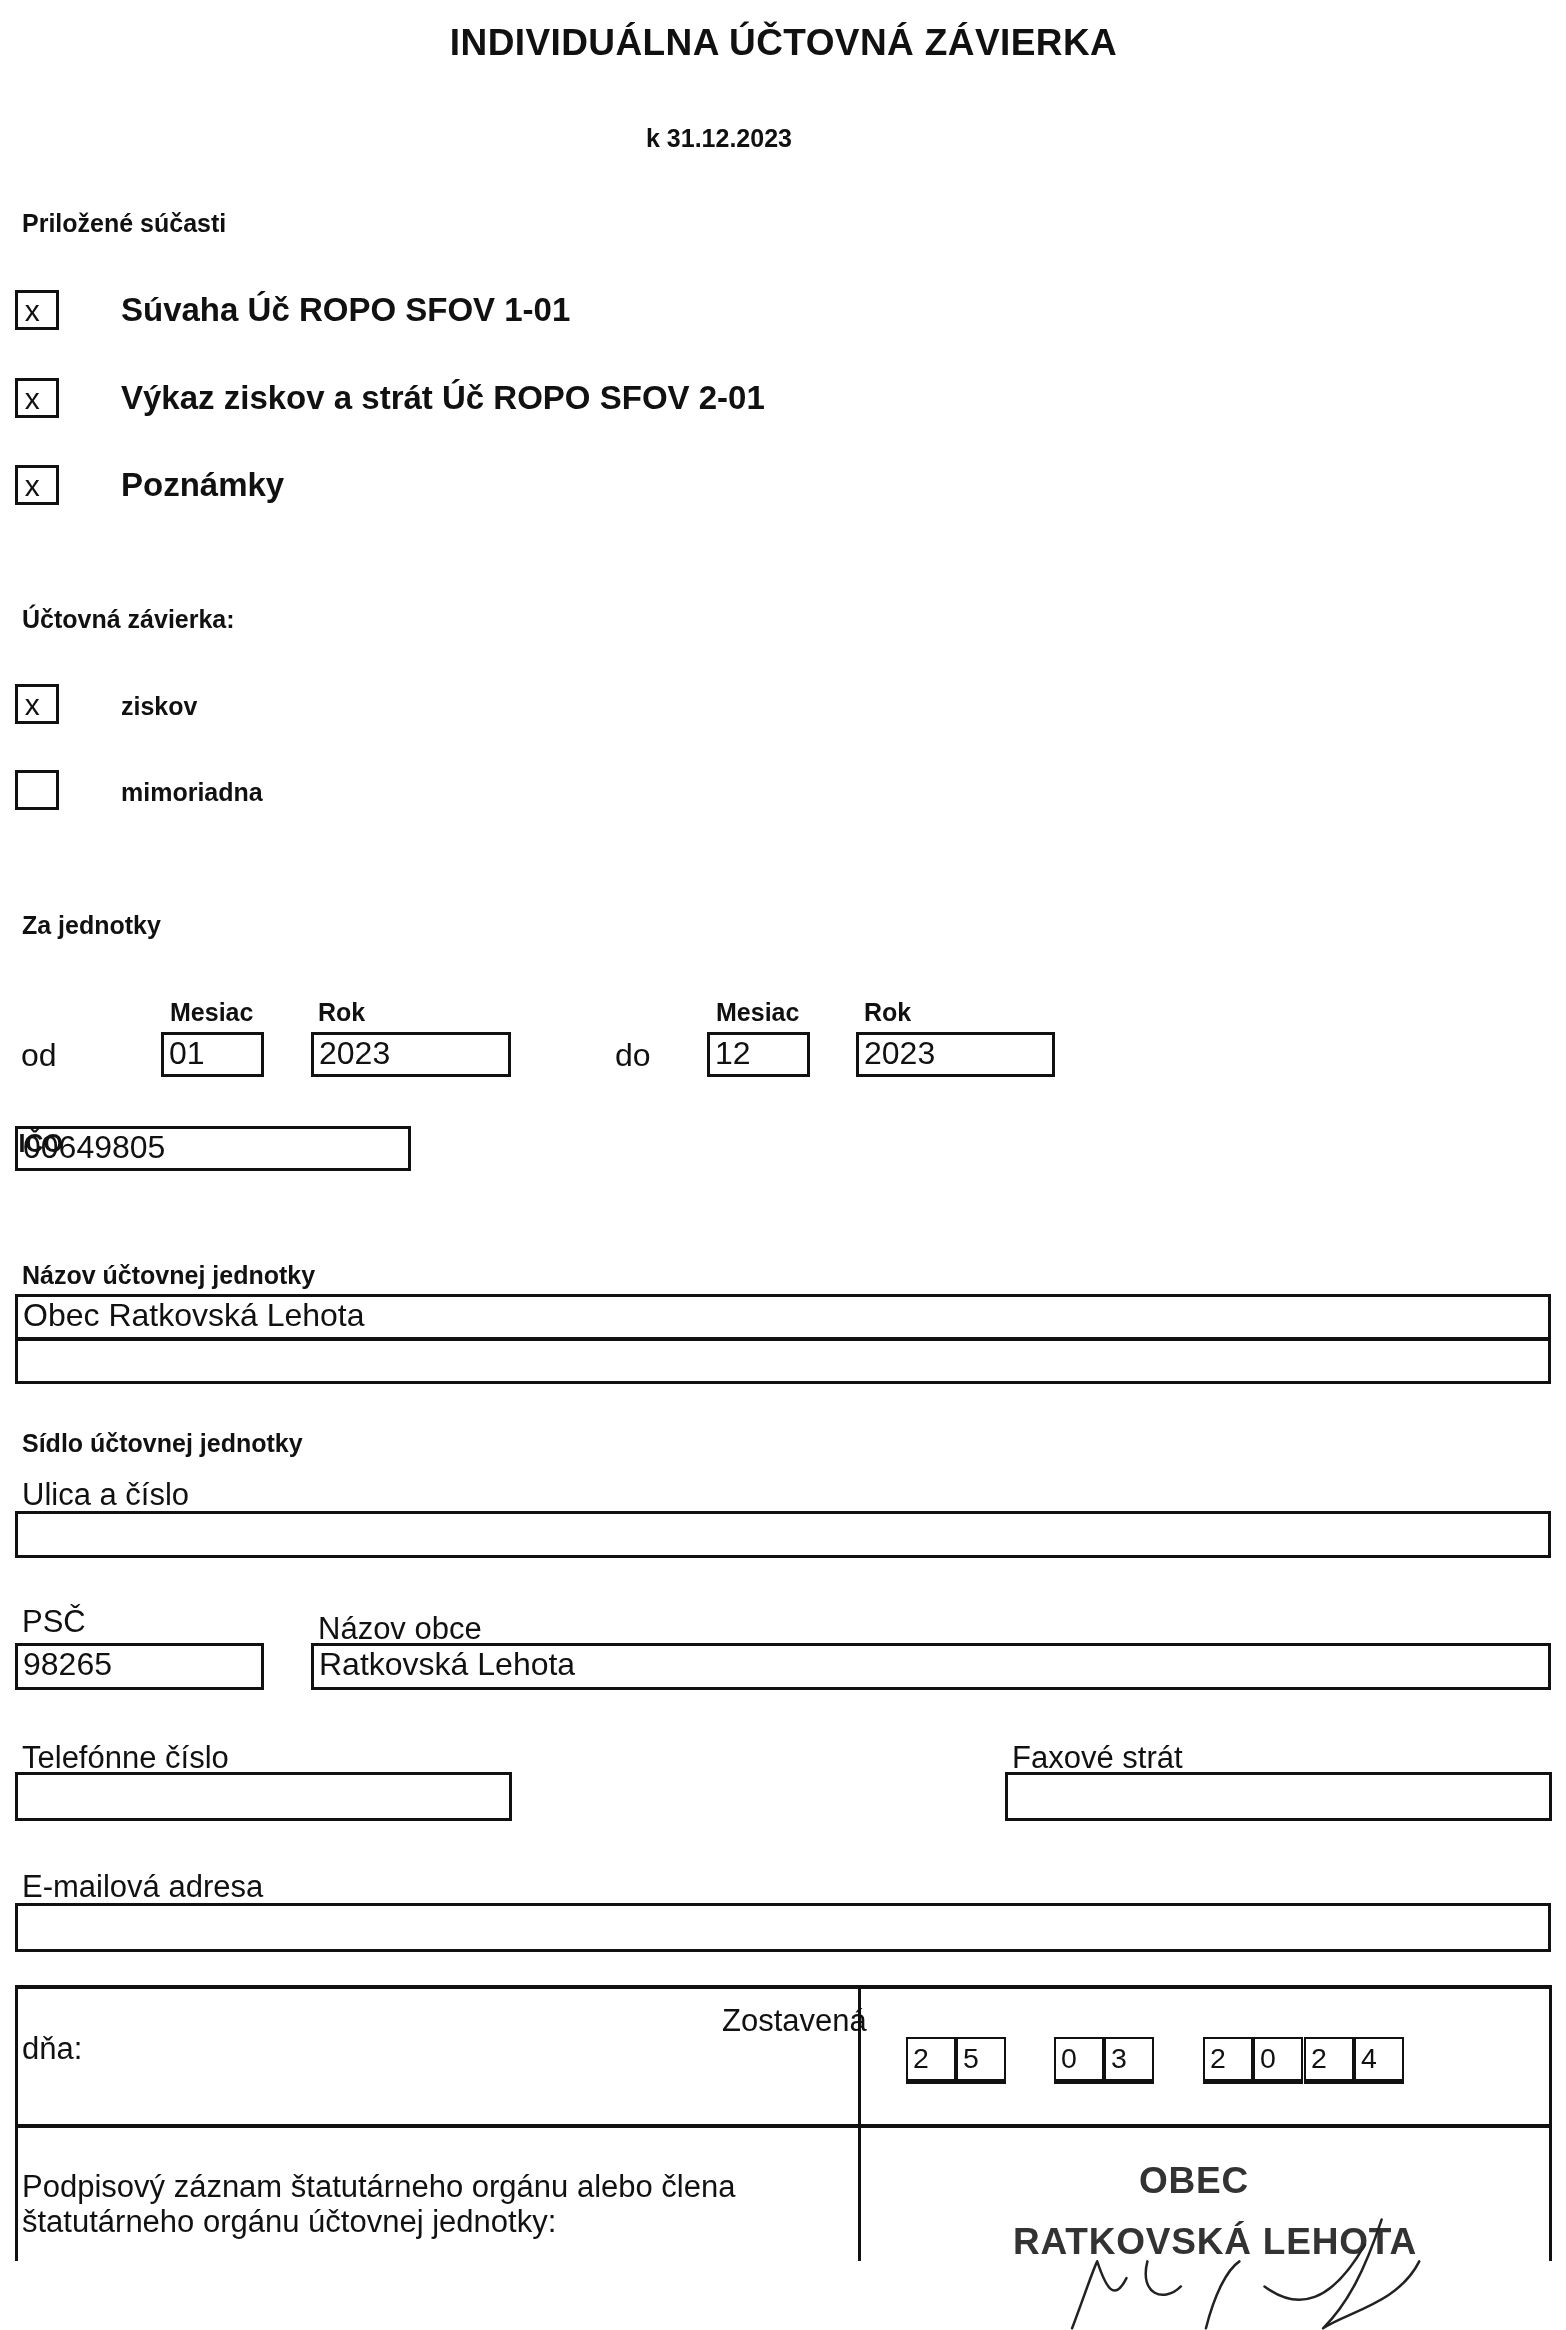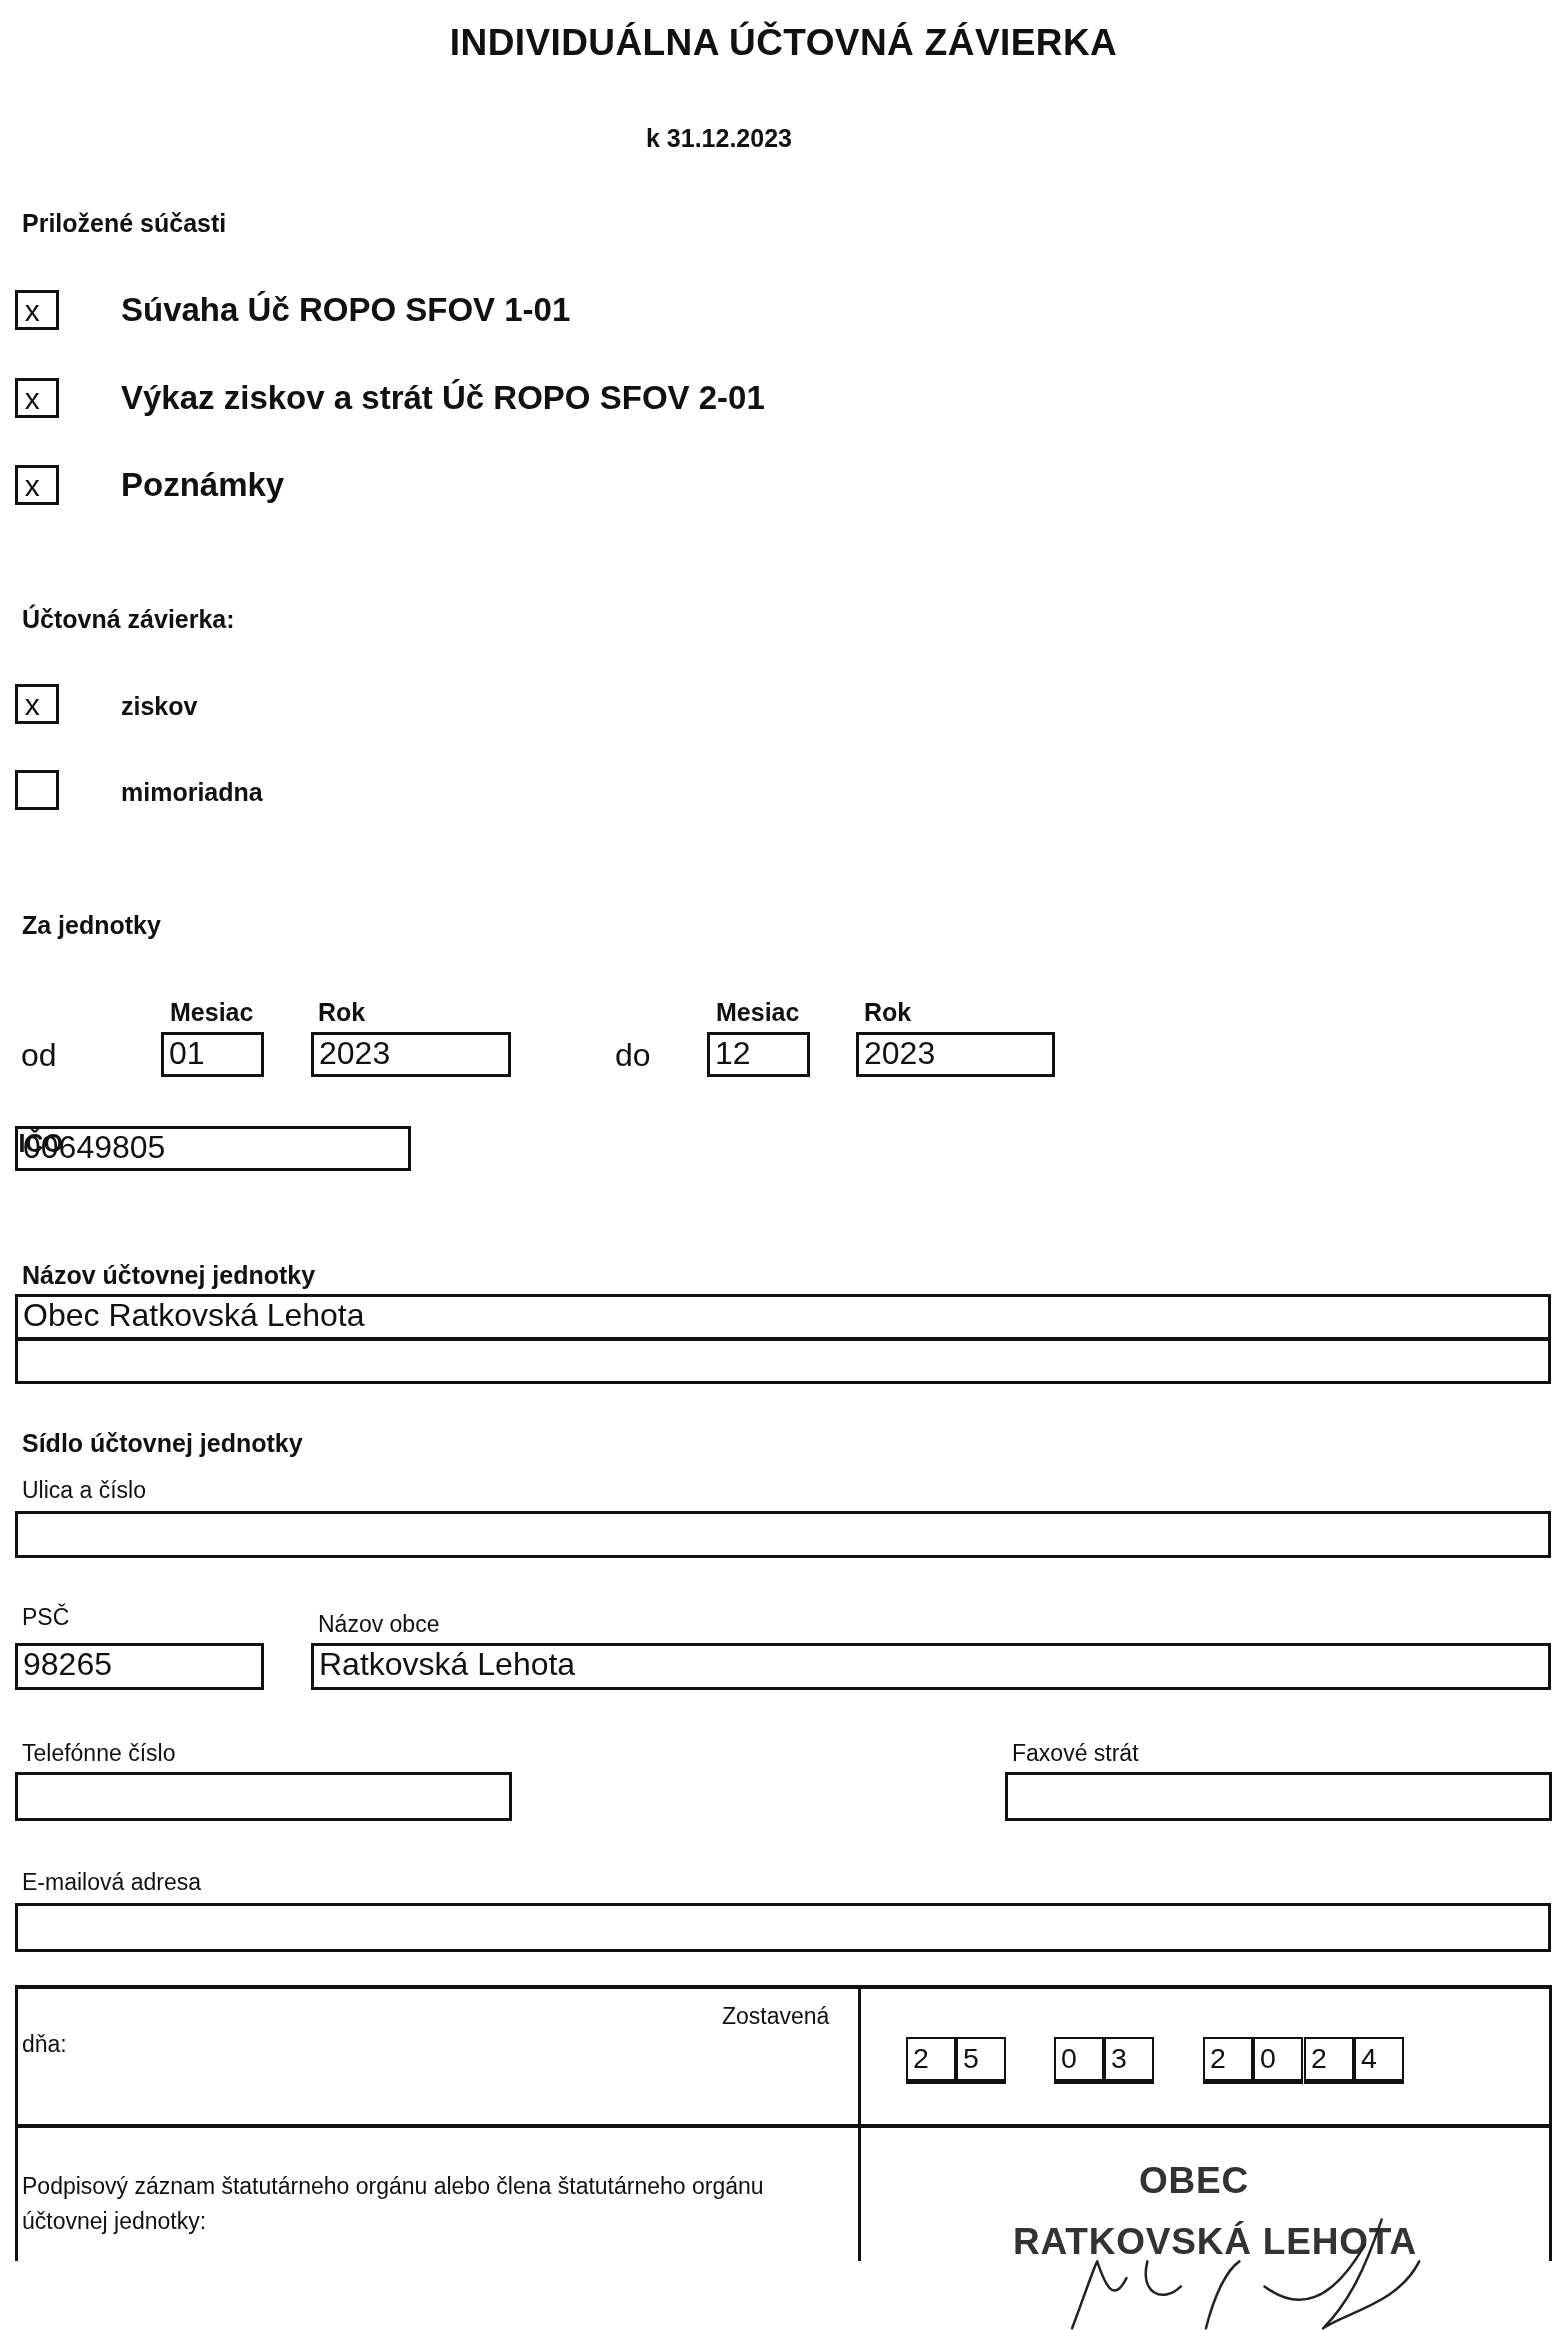--- a/index.html
+++ b/index.html
@@ -3,21 +3,21 @@
 <meta charset="utf-8">
 <style>
   html, body { margin:0; padding:0; background:#ffffff; }
   body { width:1567px; height:2330px; position:relative; overflow:hidden; color:#111; font-family:"Liberation Sans", sans-serif; }
   .abs { position:absolute; }
   .title { left:0; width:1567px; top:22px; text-align:center; font-weight:bold; font-size:37px; letter-spacing:0.4px; }
   .subtitle { left:0; width:1438px; top:124px; text-align:center; font-weight:bold; font-size:25px; }
   .h-label { font-weight:bold; font-size:25px; }
   .item-label { font-weight:bold; font-size:33px; }
   .small-bold { font-weight:bold; font-size:25px; }
-  .lbl { font-size:23px; }
+  .lbl { font-size:31px; }
   .cb { border:3.3px solid #111; width:44px; height:40px; box-sizing:border-box; font-size:30px; line-height:35px; padding-left:6.7px; }
   .field { border:3.3px solid #111; box-sizing:border-box; font-size:32px; line-height:37px; padding-left:5px; white-space:nowrap; overflow:hidden; }
   .line { background:#111; }
   .digit { border:2.5px solid #111; border-bottom-width:5px; box-sizing:border-box; width:50px; height:47px; font-size:28.5px; line-height:39px; padding-left:5px; }
   .stamp { font-weight:bold; font-size:37px; color:#333; letter-spacing:0.8px; }
 </style>
 </head>
 <body>
 
 <div class="abs title">INDIVIDUÁLNA ÚČTOVNÁ ZÁVIERKA</div>

